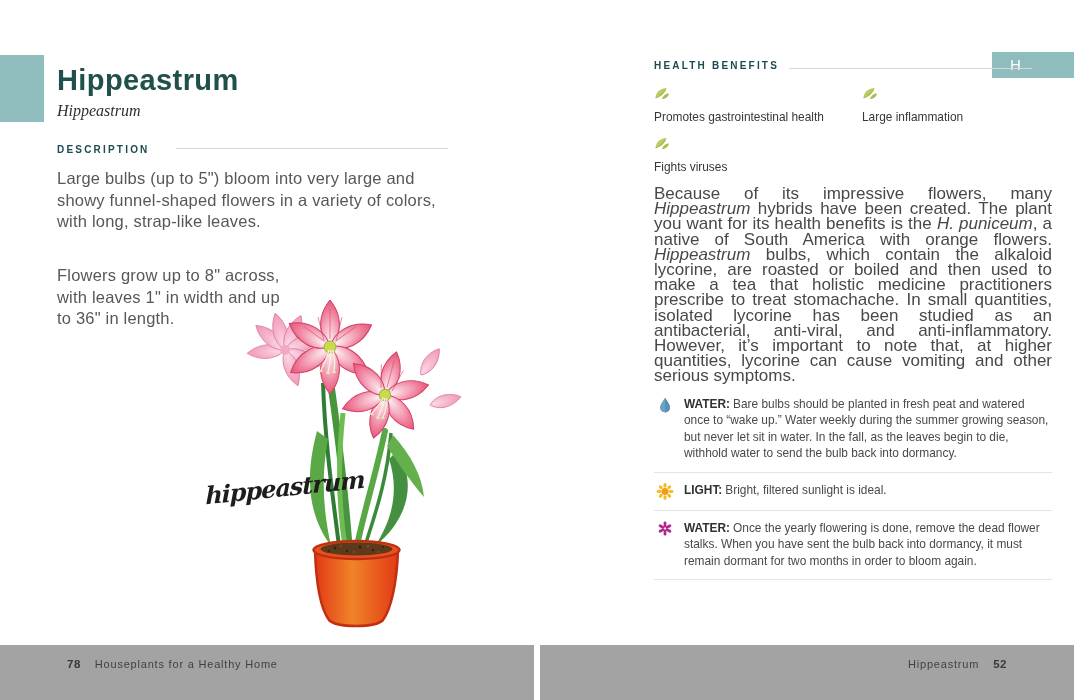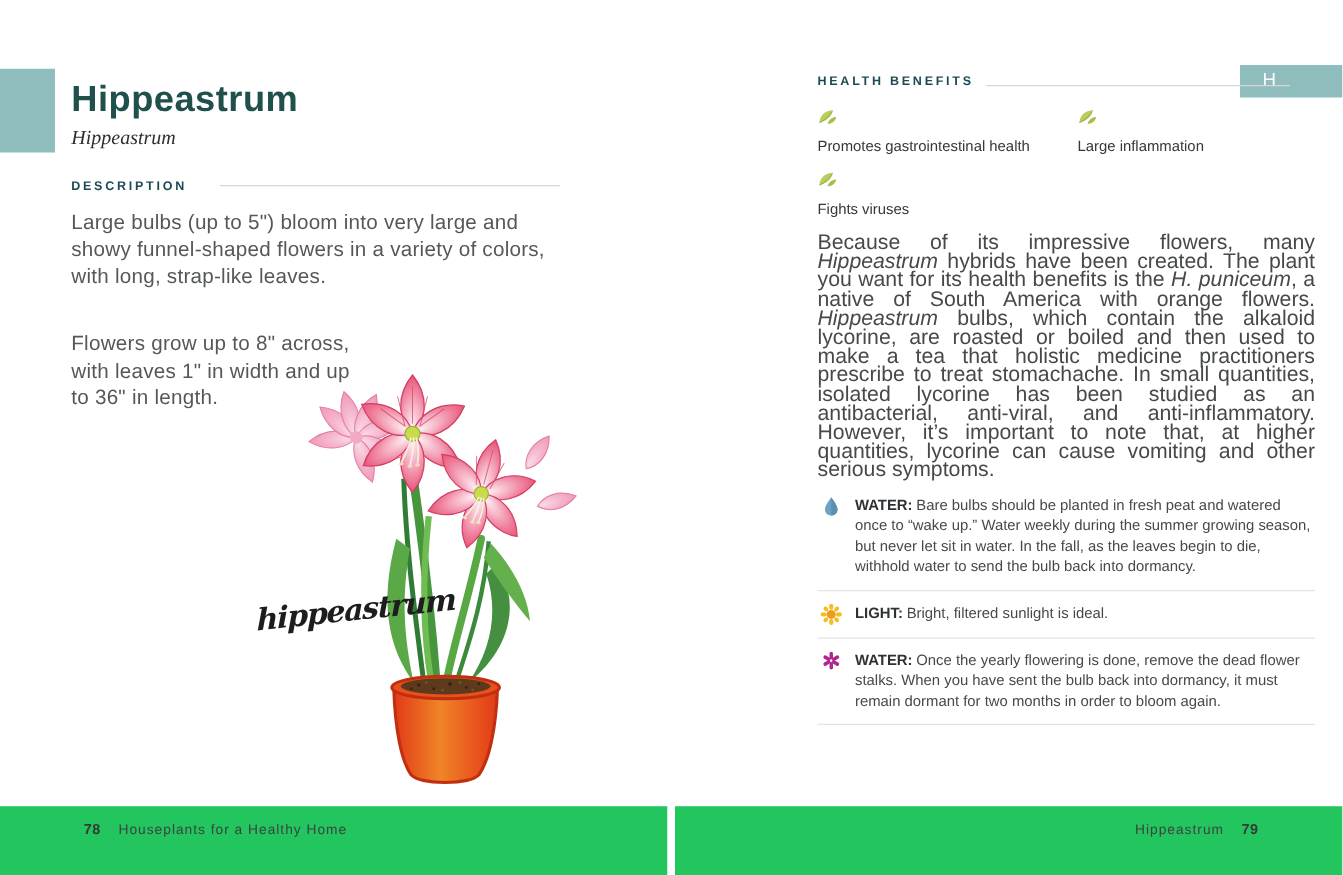--- a/index.html
+++ b/index.html
@@ -45,21 +45,21 @@
 
   .intro { margin-top:12px; font-size:17px; line-height:15.2px; color:#46494b; text-align:justify; }
   .grow-head { margin-top:16px; }
   .grow-list { margin-top:3px; }
   .grow-row { display:flex; gap:10px; align-items:flex-start; padding:9px 0 10px 2px; border-bottom:1px solid #e4e4e1; }
   .grow-row .g-icon { flex:0 0 18px; margin-top:1px; }
   .grow-text { font-size:11.9px; line-height:16.5px; color:#46494b; }
   .grow-label { font-weight:bold; color:#2e3234; margin-right:3px; }
 
   
-  .footer-bar { position:absolute; bottom:0; height:55px; background:#22c55e; }
+  .footer-bar { position:absolute; bottom:0; height:55px; background:#a3a3a3; }
   .footer-left { left:0; width:534px; }
   .footer-right { left:540px; width:534px; }
   .footer-gutter { position:absolute; bottom:0; left:534px; width:6px; height:55px; background:#ffffff; }
   .footer-inner { display:flex; align-items:baseline; gap:14px; padding-top:13px; font-size:11px; letter-spacing:.8px; color:#3d4341; }
   .footer-left .footer-inner { padding-left:67px; }
   .footer-right .footer-inner { justify-content:flex-end; padding-right:67px; }
   .page-num { font-weight:bold; font-size:11.5px; letter-spacing:.5px; color:#343a38; }
 </style>
 </head>
 <body>
@@ -300,16 +300,16 @@
 
 <div class="footer-bar footer-left">
   <div class="footer-inner">
     <span class="page-num">78</span>
     <span>Houseplants for a Healthy Home</span>
   </div>
 </div>
 <div class="footer-bar footer-right">
   <div class="footer-inner">
     <span>Hippeastrum</span>
-    <span class="page-num">79</span>
+    <span class="page-num">52</span>
   </div>
 </div>
 <div class="footer-gutter"></div>
 
 </body></html>

